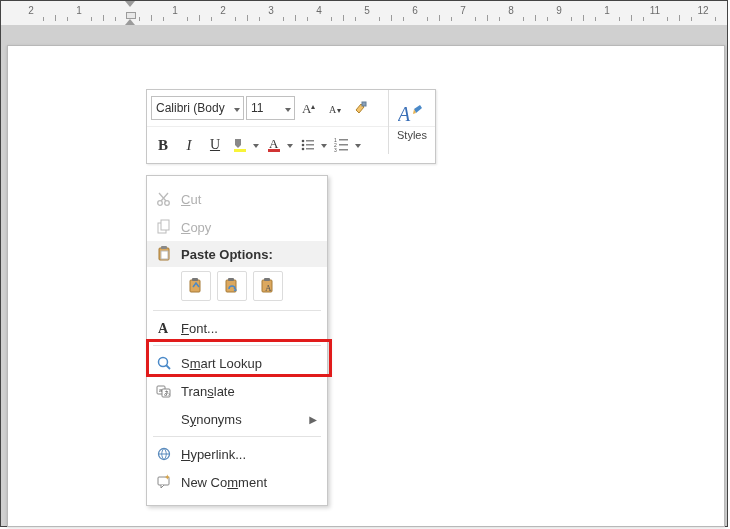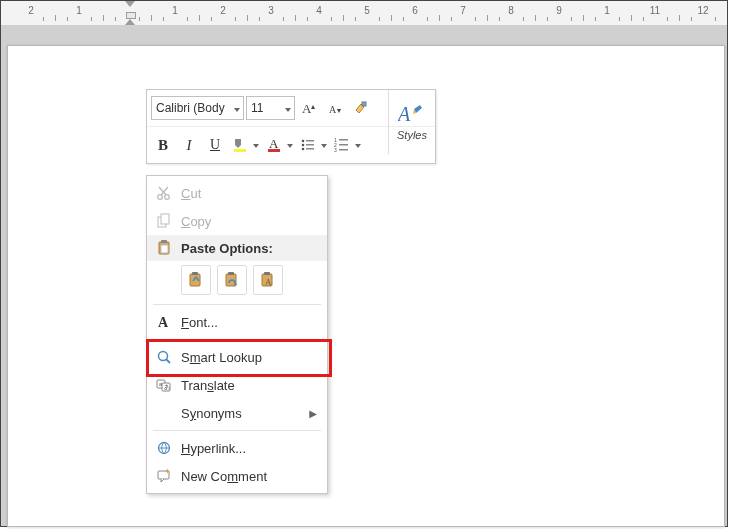--- a/index.html
+++ b/index.html
@@ -151,38 +151,38 @@
     flex-direction: column;
     align-items: center;
     justify-content: center;
     padding: 0 8px;
     font-size: 11px;
     color: #444;
     margin-left: auto;
     position: absolute;
     right: 0; top: 0;
   }
-  .styles-btn .label { margin-top: 2px; font-style: italic; }
+  .styles-btn .label { margin-top: 2px; }
   .caret-down {
     display: inline-block;
     width: 0; height: 0;
     border-left: 3px solid transparent;
     border-right: 3px solid transparent;
     border-top: 4px solid #666;
   }
   
   .context-menu {
     position: absolute;
     left: 145px;
     top: 174px;
     width: 180px;
     background: #ffffff;
     border: 1px solid #c7c7c7;
     box-shadow: 2px 2px 4px rgba(0,0,0,0.18);
-    padding: 3px 0;
+    padding: 9px 0;
   }
   .cm-item {
     display: flex;
     align-items: center;
     height: 28px;
     padding: 0 10px 0 6px;
     font-size: 13px;
     color: #333;
     position: relative;
   }

